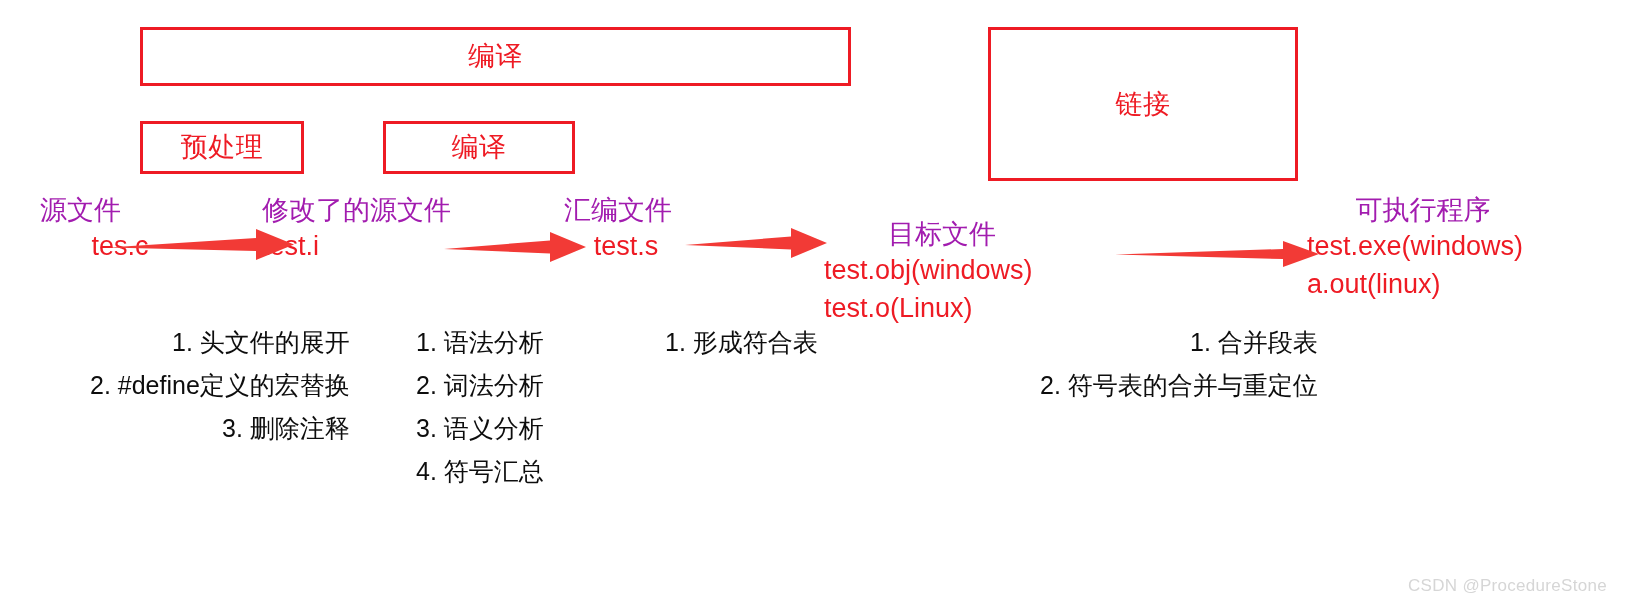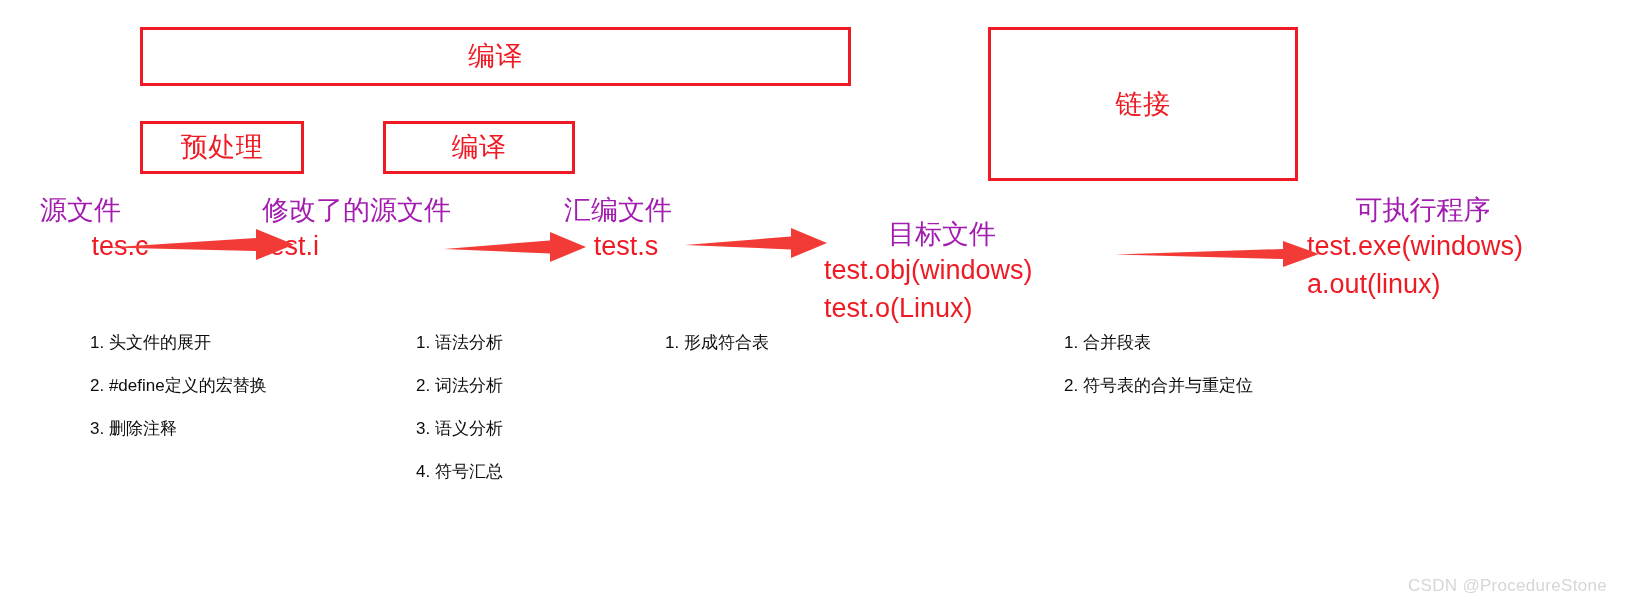--- a/index.html
+++ b/index.html
@@ -79,29 +79,30 @@
   }
 
   
   .detail-list {
     position: absolute;
     white-space: nowrap;
   }
   .detail-list .detail-item {
     display: block;
     color: #0d0d0d;
-    font-size: 17px;
+    font-size: 25px;
     line-height: 43px;
     white-space: nowrap;
+    text-align: right;
   }
 
   #list-preprocess { left: 90px;  top: 321px; }
   #list-compile    { left: 416px; top: 321px; }
   #list-assemble   { left: 665px; top: 321px; }
-  #list-link       { left: 1064px; top: 321px; }
+  #list-link       { left: 1040px; top: 321px; }
 
   
   #watermark {
     position: absolute;
     right: 18px;
     bottom: 10px;
     color: #d6d6d6;
     font-size: 17px;
     letter-spacing: 0.3px;
     white-space: nowrap;

